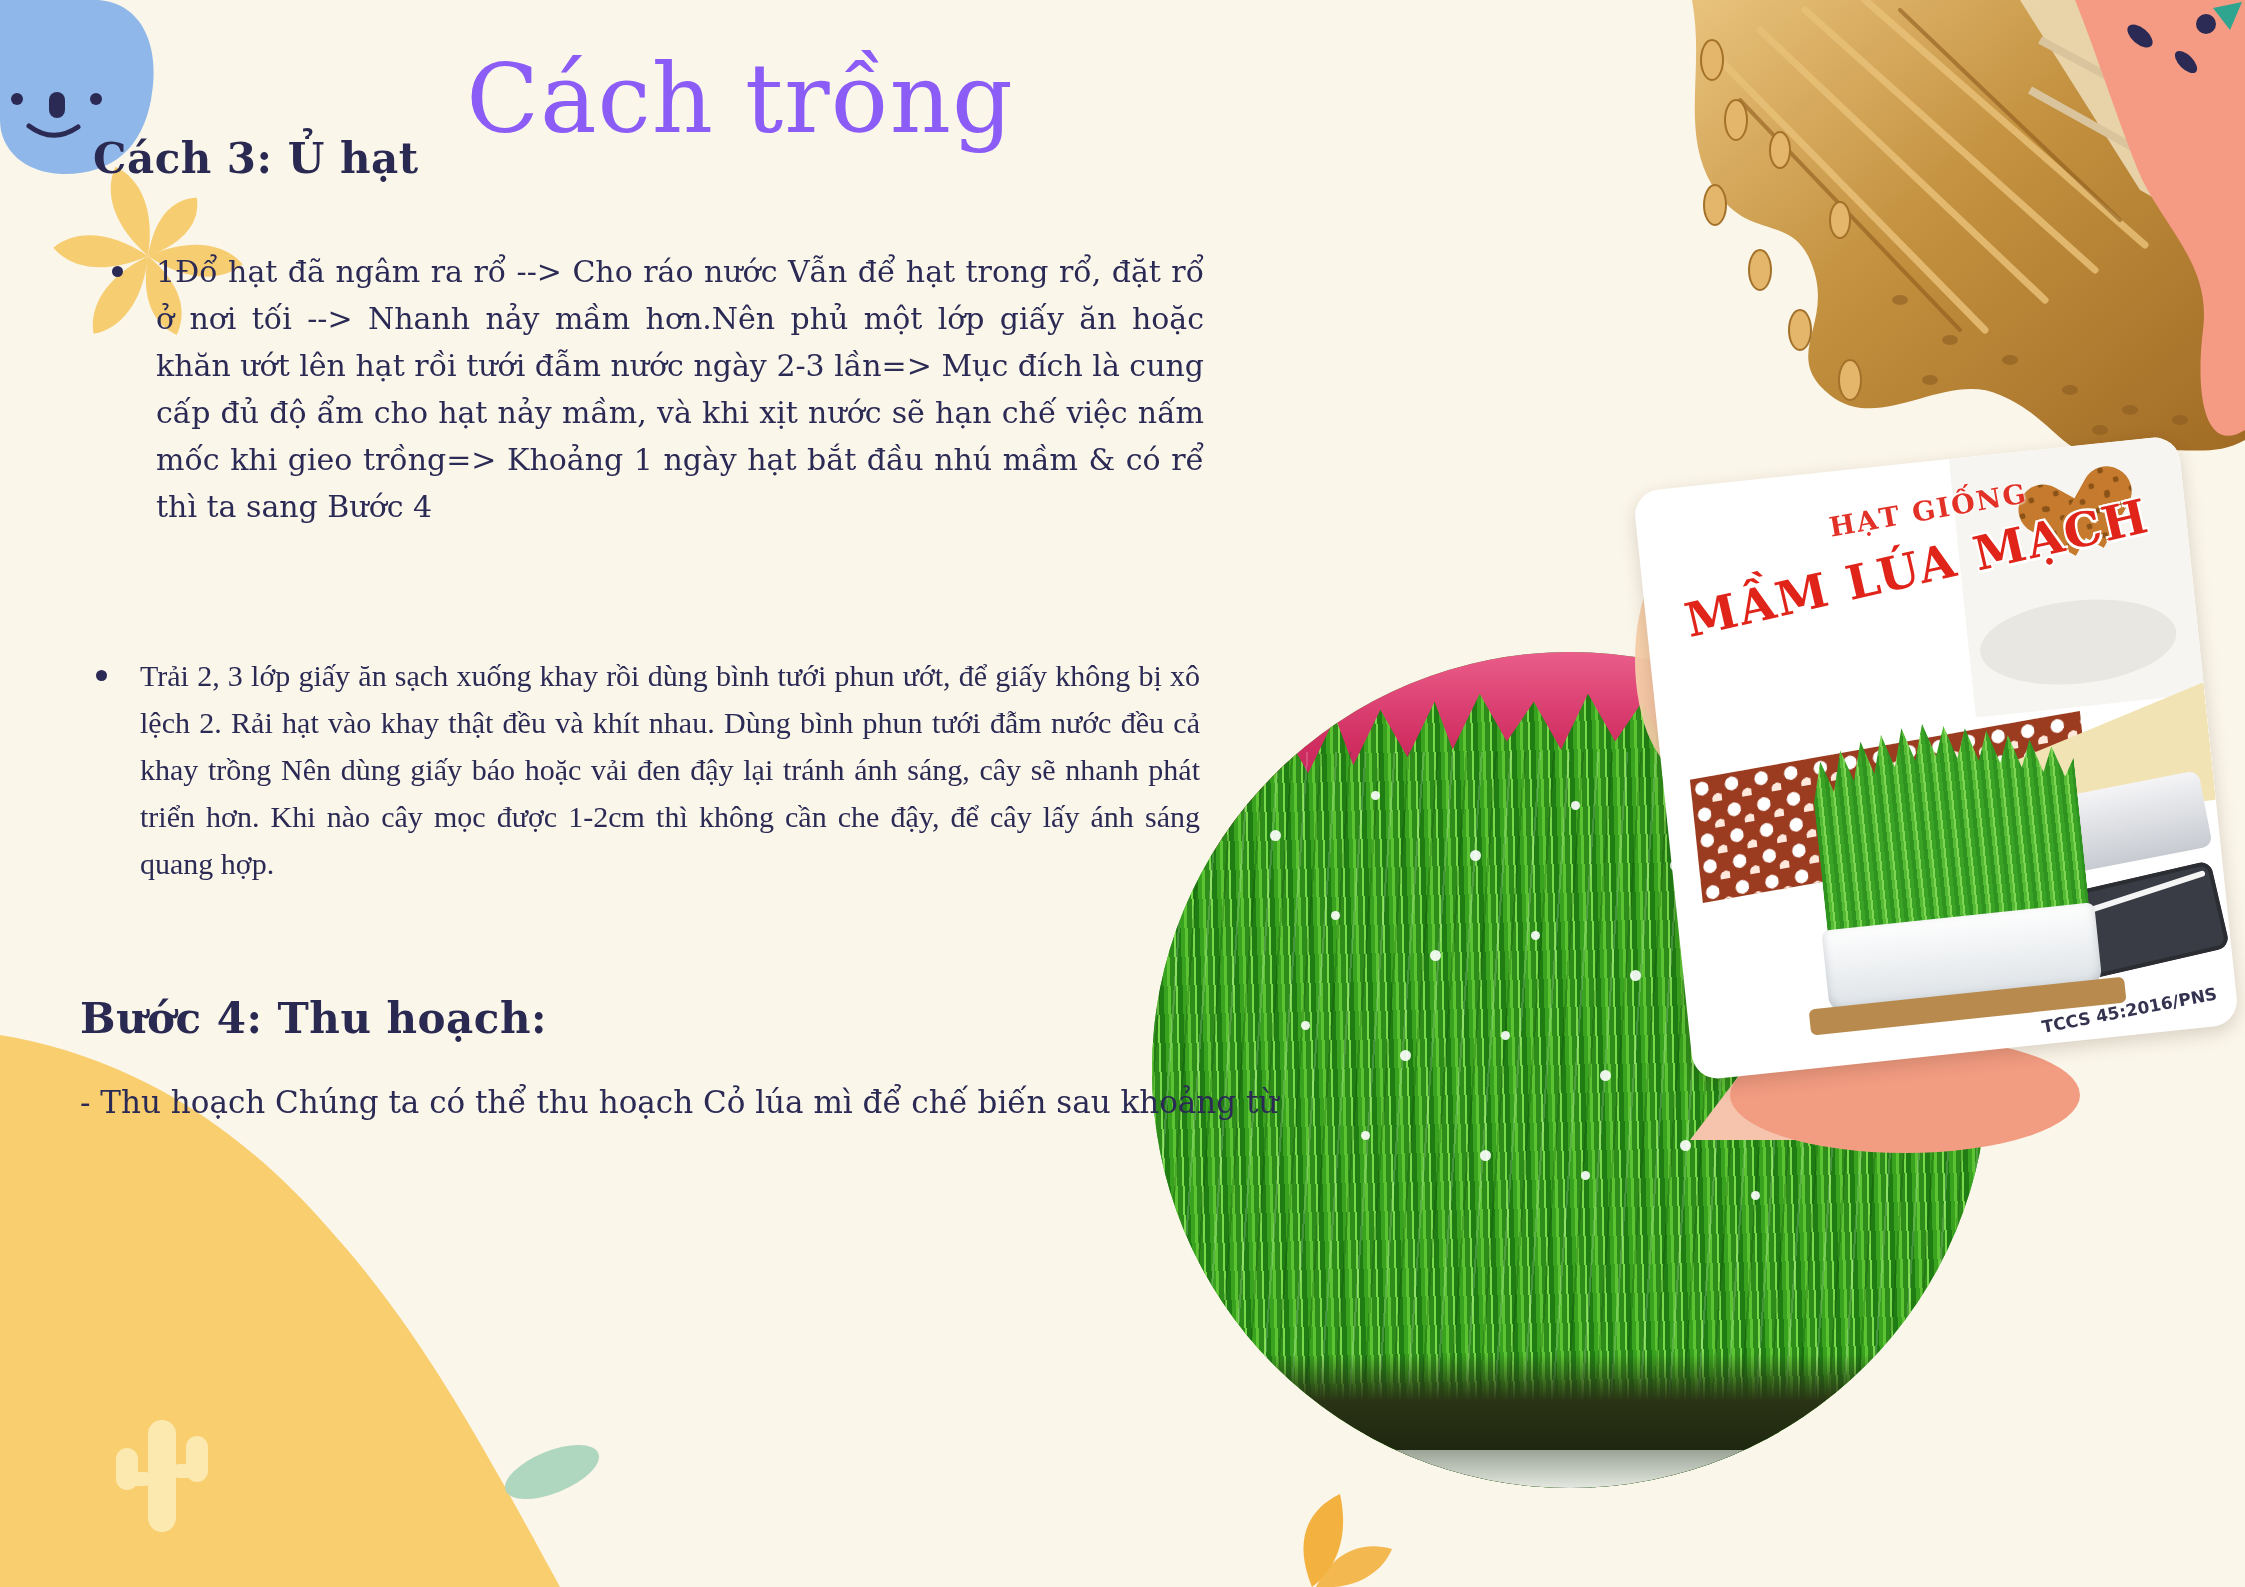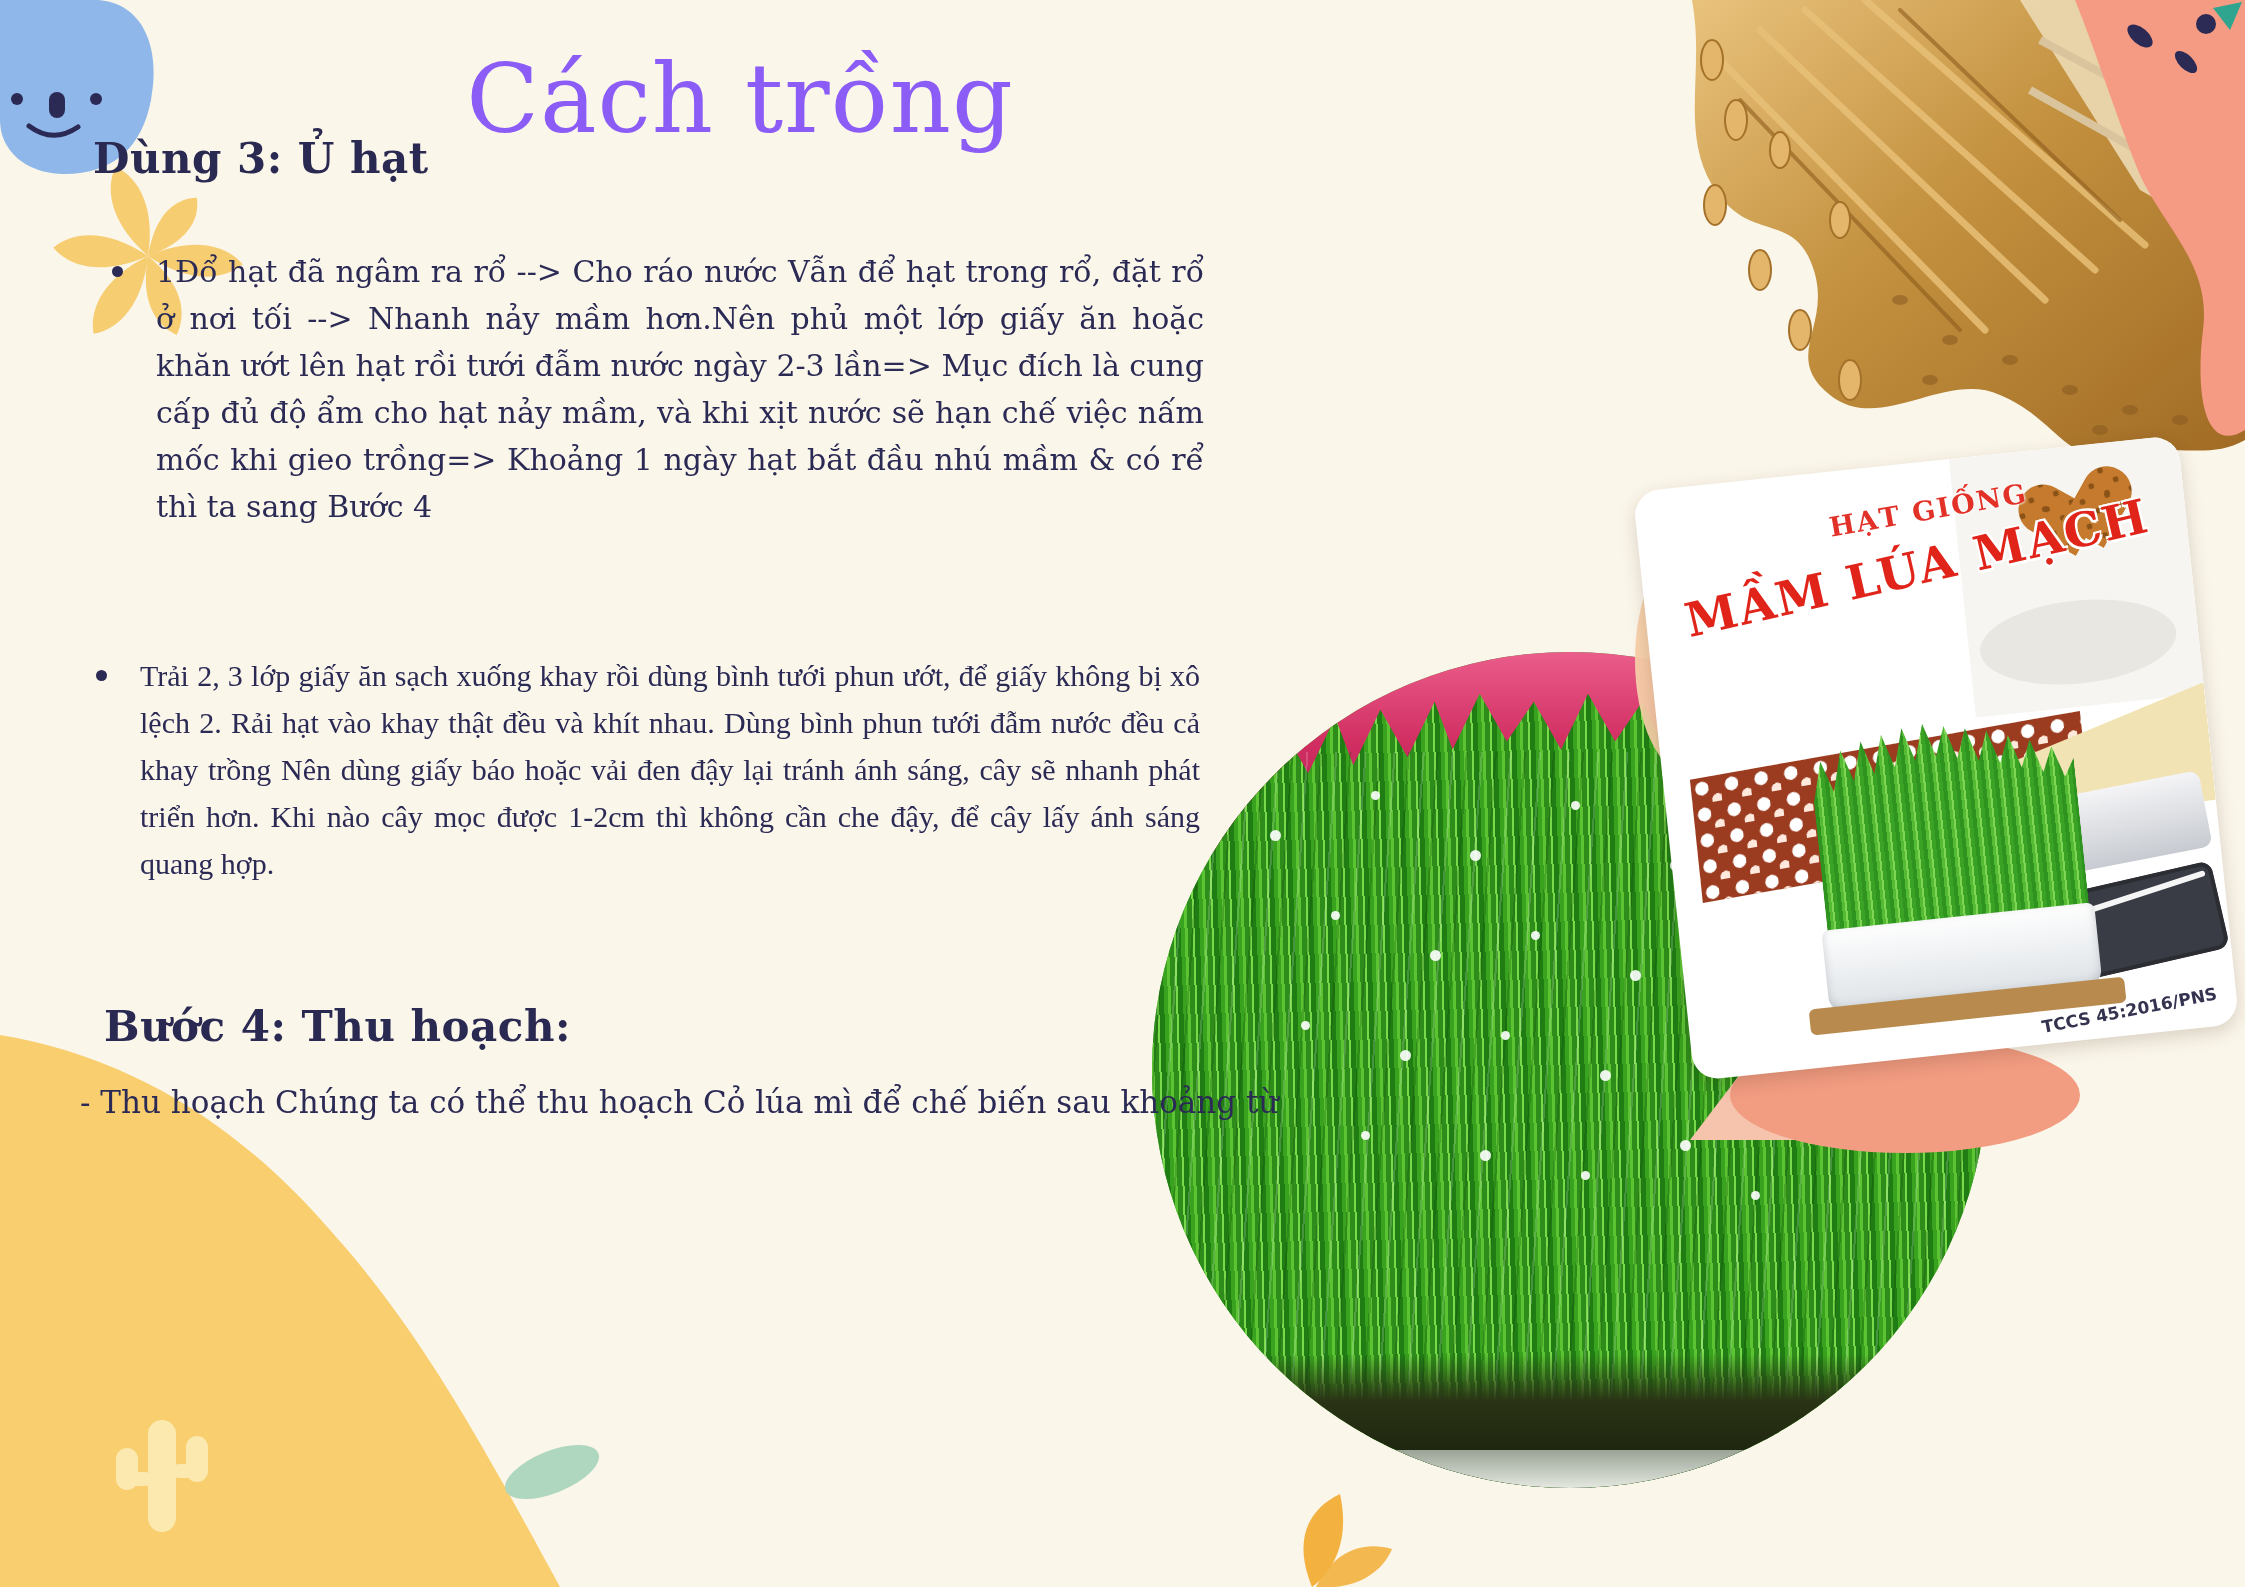--- a/index.html
+++ b/index.html
@@ -13,21 +13,21 @@
 
   
   .textlayer{position:absolute;inset:0;z-index:5;}
   .title{
     position:absolute;left:290px;top:44px;width:900px;text-align:center;
     font-size:95px;color:#8b5cf6;letter-spacing:1px;
   }
   .sec-heading{position:absolute;font-size:42px;font-weight:bold;color:#2A2951;letter-spacing:.5px;}
   #h1{left:93px;top:134px;}
   #h2{left:68px;top:590px;}
-  #h3{left:104px;top:994px;margin-top:8px;}
+  #h3{left:80px;top:994px;}
   .bullet-para{position:absolute;display:flex;gap:33px;font-size:30px;line-height:47px;}
   .bullet-para .dot{width:11px;height:11px;border-radius:50%;background:#2B2A55;margin-top:18px;flex:none;}
   .bullet-para .txt{flex:1;text-align:justify;}
   #p1{left:112px;top:248px;width:1092px;}
   #p2{left:96px;top:652px;width:1104px;font-family:Liberation Serif, serif;}
   #p3{position:absolute;left:80px;top:1062px;font-size:31px;line-height:80px;white-space:nowrap;}
 
   
   #grass-circle{
     position:absolute;left:1152px;top:652px;width:836px;height:836px;border-radius:50%;
@@ -240,21 +240,21 @@
     <div class="pk-planter"></div>
     <div class="pk-wood"></div>
     <div class="pk-brand">HẠT GIỐNG</div>
     <div class="pk-name">MẦM LÚA MẠCH</div>
     <div class="pk-code">TCCS 45:2016/PNS</div>
   </div>
 
   <div class="textlayer">
     <div class="title">Cách trồng</div>
 
-    <div class="sec-heading" id="h1">Dùng 3: Ủ hạt</div>
+    <div class="sec-heading" id="h1">Cách 3: Ủ hạt</div>
     <div class="bullet-para" id="p1">
       <span class="dot"></span>
       <span class="txt">1Đổ hạt đã ngâm ra rổ --&gt; Cho ráo nước Vẫn để hạt trong rổ, đặt rổ ở nơi tối --&gt; Nhanh nảy mầm hơn.Nên phủ một lớp giấy ăn hoặc khăn ướt lên hạt rồi tưới đẫm nước ngày 2-3 lần=&gt; Mục đích là cung cấp đủ độ ẩm cho hạt nảy mầm, và khi xịt nước sẽ hạn chế việc nấm mốc khi gieo trồng=&gt; Khoảng 1 ngày hạt bắt đầu nhú mầm &amp; có rể thì ta sang Bước 4</span>
     </div>
 
     <div class="bullet-para" id="p2">
       <span class="dot"></span>
       <span class="txt">Trải 2, 3 lớp giấy ăn sạch xuống khay rồi dùng bình tưới phun ướt, để giấy không bị xô lệch 2. Rải hạt vào khay thật đều và khít nhau. Dùng bình phun tưới đẫm nước đều cả khay trồng Nên dùng giấy báo hoặc vải đen đậy lại tránh ánh sáng, cây sẽ nhanh phát triển hơn. Khi nào cây mọc được 1-2cm thì không cần che đậy, để cây lấy ánh sáng quang hợp.</span>
     </div>
 

